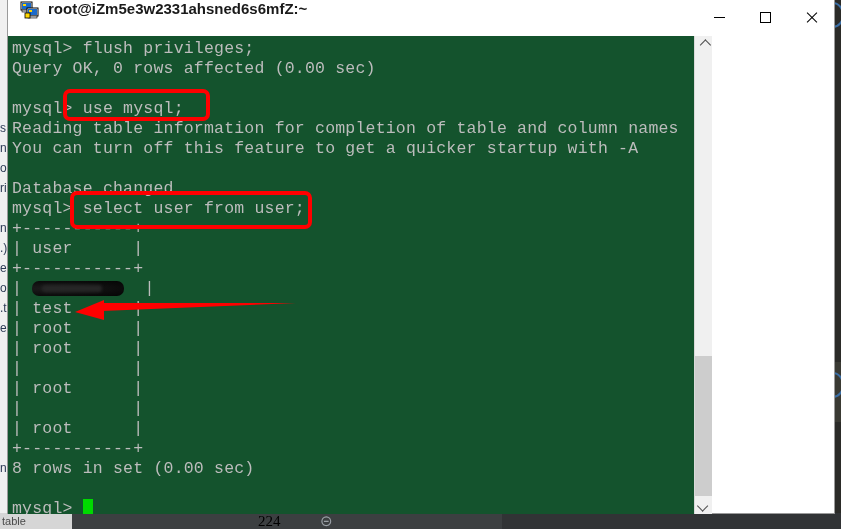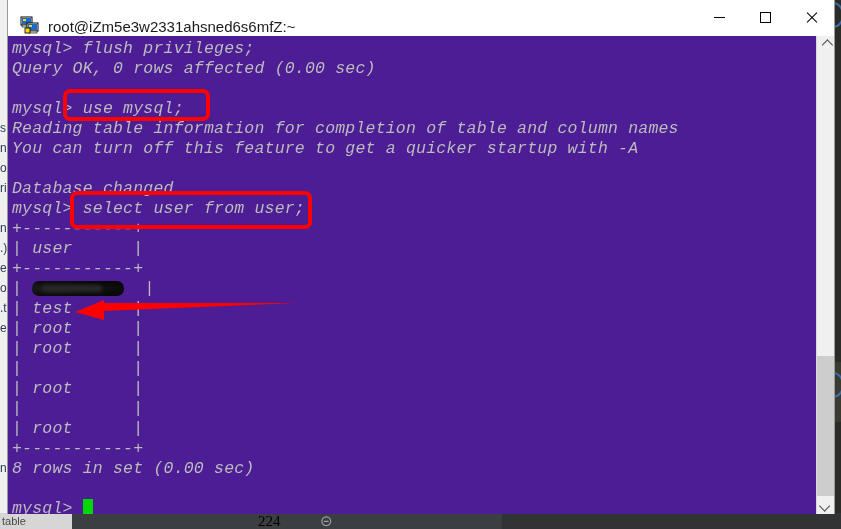--- a/index.html
+++ b/index.html
@@ -101,22 +101,23 @@
     width: 826px;
     height: 513px;
     background: #ffffff;
     box-shadow: 0 0 0 1px #9a9a9a;
   }
   .titlebar {
     position: relative;
     height: 35px;
     background: #ffffff;
     display: flex;
-    align-items: flex-end;
+    align-items: flex-start;
     border-bottom: 1px solid #ffffff;
+    font-weight: bold;
   }
   .title-icon {
     width: 20px; height: 20px;
     margin-left: 12px;
     margin-right: 8px;
     position: relative;
     flex: none;
   }
   .title-text {
     font-family: "Liberation Sans", sans-serif;
@@ -158,25 +159,24 @@
     left: 0; top: 6px;
     width: 14px; height: 1px;
     background: #000;
   }
   .glyph-close:before { transform: rotate(45deg); }
   .glyph-close:after  { transform: rotate(-45deg); }
 
   
   .term-area {
     position: relative;
-    width: 826px;
+    width: 704px;
     height: 478px;
-    background: #4c1d95;
+    background: #14532d;
     overflow: hidden;
-    font-style: italic;
   }
   .term-text {
     position: absolute;
     left: 4px;
     top: 3px;
     width: 790px;
     font-family: "Liberation Mono", "DejaVu Sans Mono", monospace;
     font-size: 16.5px;
     line-height: 20px;
     color: #bcbcbc;

